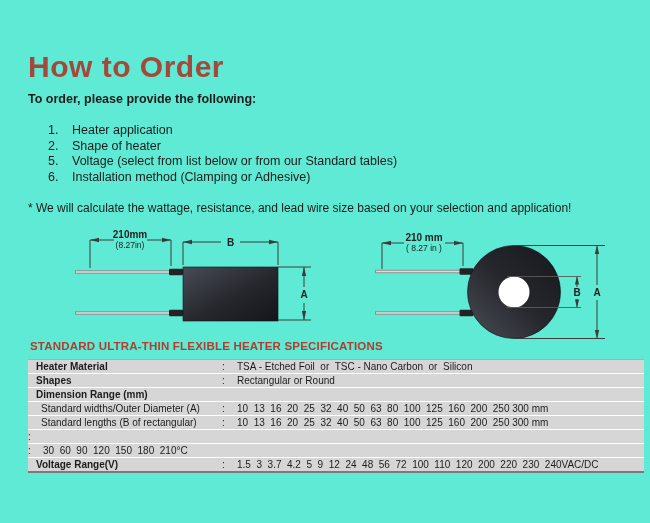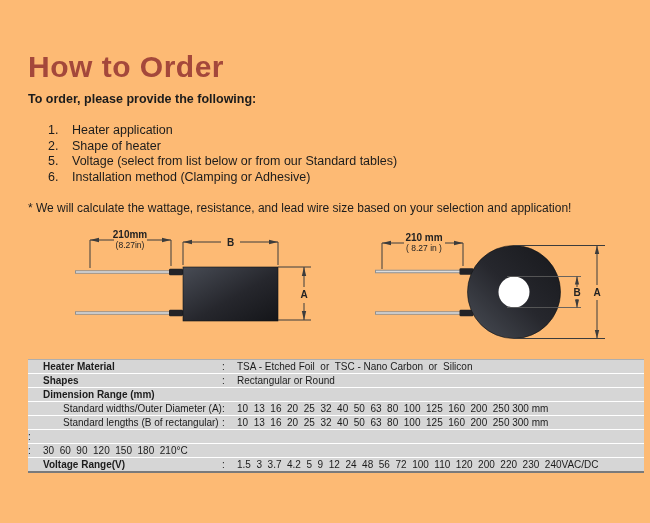--- a/index.html
+++ b/index.html
@@ -1,16 +1,16 @@
 <!DOCTYPE html>
 <html><head>
 <meta charset="utf-8">
 <style>
   html,body{margin:0;padding:0;background:#ffffff;}
-  .canvas{position:relative;width:650px;height:523px;background:#fdba74;overflow:hidden;
+  .canvas{position:relative;width:650px;height:523px;background:#5eead4;overflow:hidden;
           font-family:"Liberation Sans",sans-serif;color:#1c1c1c;}
 
   .title{position:absolute;left:28px;top:50px;margin:0;font-size:30px;font-weight:bold;
          color:#A4483B;letter-spacing:0.5px;}
 
   .intro{position:absolute;left:28px;top:92px;font-size:12.5px;font-weight:bold;}
 
   .order-list{position:absolute;left:28px;top:107px;margin:16px;padding:0;list-style:none;
               font-size:12.5px;}
   .order-item{height:15.5px;line-height:15.5px;white-space:nowrap;}
@@ -25,23 +25,23 @@
   .dim-small{font-family:"Liberation Sans",sans-serif;font-size:8.5px;fill:#222;}
 
   .specs-heading{position:absolute;left:30px;top:340px;font-size:11.5px;font-weight:bold;
                  color:#B23C2F;letter-spacing:0.2px;}
 
   .spec-table{position:absolute;left:28px;top:359px;width:616px;background:#d6d6d6;
               border-top:1px solid #aeaeae;border-bottom:2px solid #7a7a7a;}
   .spec-row{display:flex;height:13px;align-items:center;border-bottom:1px solid #ffffff;
             font-size:10px;line-height:13px;}
   .spec-row:last-child{border-bottom:none;}
-  .spec-label{flex:0 0 194px;box-sizing:border-box;padding-left:15px;font-weight:bold;
+  .spec-label{flex:0 0 194px;box-sizing:border-box;padding-left:8px;font-weight:bold;
               white-space:nowrap;overflow:hidden;}
-  .spec-row.sub .spec-label{padding-left:35px;font-weight:normal;}
+  .spec-row.sub .spec-label{padding-left:13px;font-weight:normal;}
   .spec-colon{flex:0 0 15px;}
   .spec-value{flex:1;white-space:pre;overflow:hidden;}
   .red-note{color:#E03226;}
 </style>
 </head>
 <body>
 
 <div class="canvas">
 
   <h1 class="title">How to Order</h1>
@@ -155,20 +155,21 @@
       <line x1="237" y1="17.5" x2="237" y2="57"></line>
         <line x1="237" y1="72" x2="237" y2="110.5"></line>
       <line x1="154" y1="17.5" x2="245" y2="17.5"></line>
         <line x1="154" y1="110.5" x2="245" y2="110.5"></line>
     </g>
     <polygon points="237,17.5 234.8,26 239.2,26" fill="#3c3c3c"></polygon>
     <polygon points="237,110.5 234.8,102 239.2,102" fill="#3c3c3c"></polygon>
     <text x="237" y="67.5" text-anchor="middle" class="dim-bold">A</text>
   </svg>
 
+  <div class="specs-heading">STANDARD ULTRA-THIN FLEXIBLE HEATER SPECIFICATIONS</div>
 
   <div class="spec-table">
     <div class="spec-row">
       <div class="spec-label">Heater Material</div>
       <div class="spec-colon">:</div>
       <div class="spec-value"><span>TSA - Etched Foil  or  TSC - Nano Carbon  or  Silicon</span></div>
     </div>
     <div class="spec-row">
       <div class="spec-label">Shapes</div>
       <div class="spec-colon">:</div>

